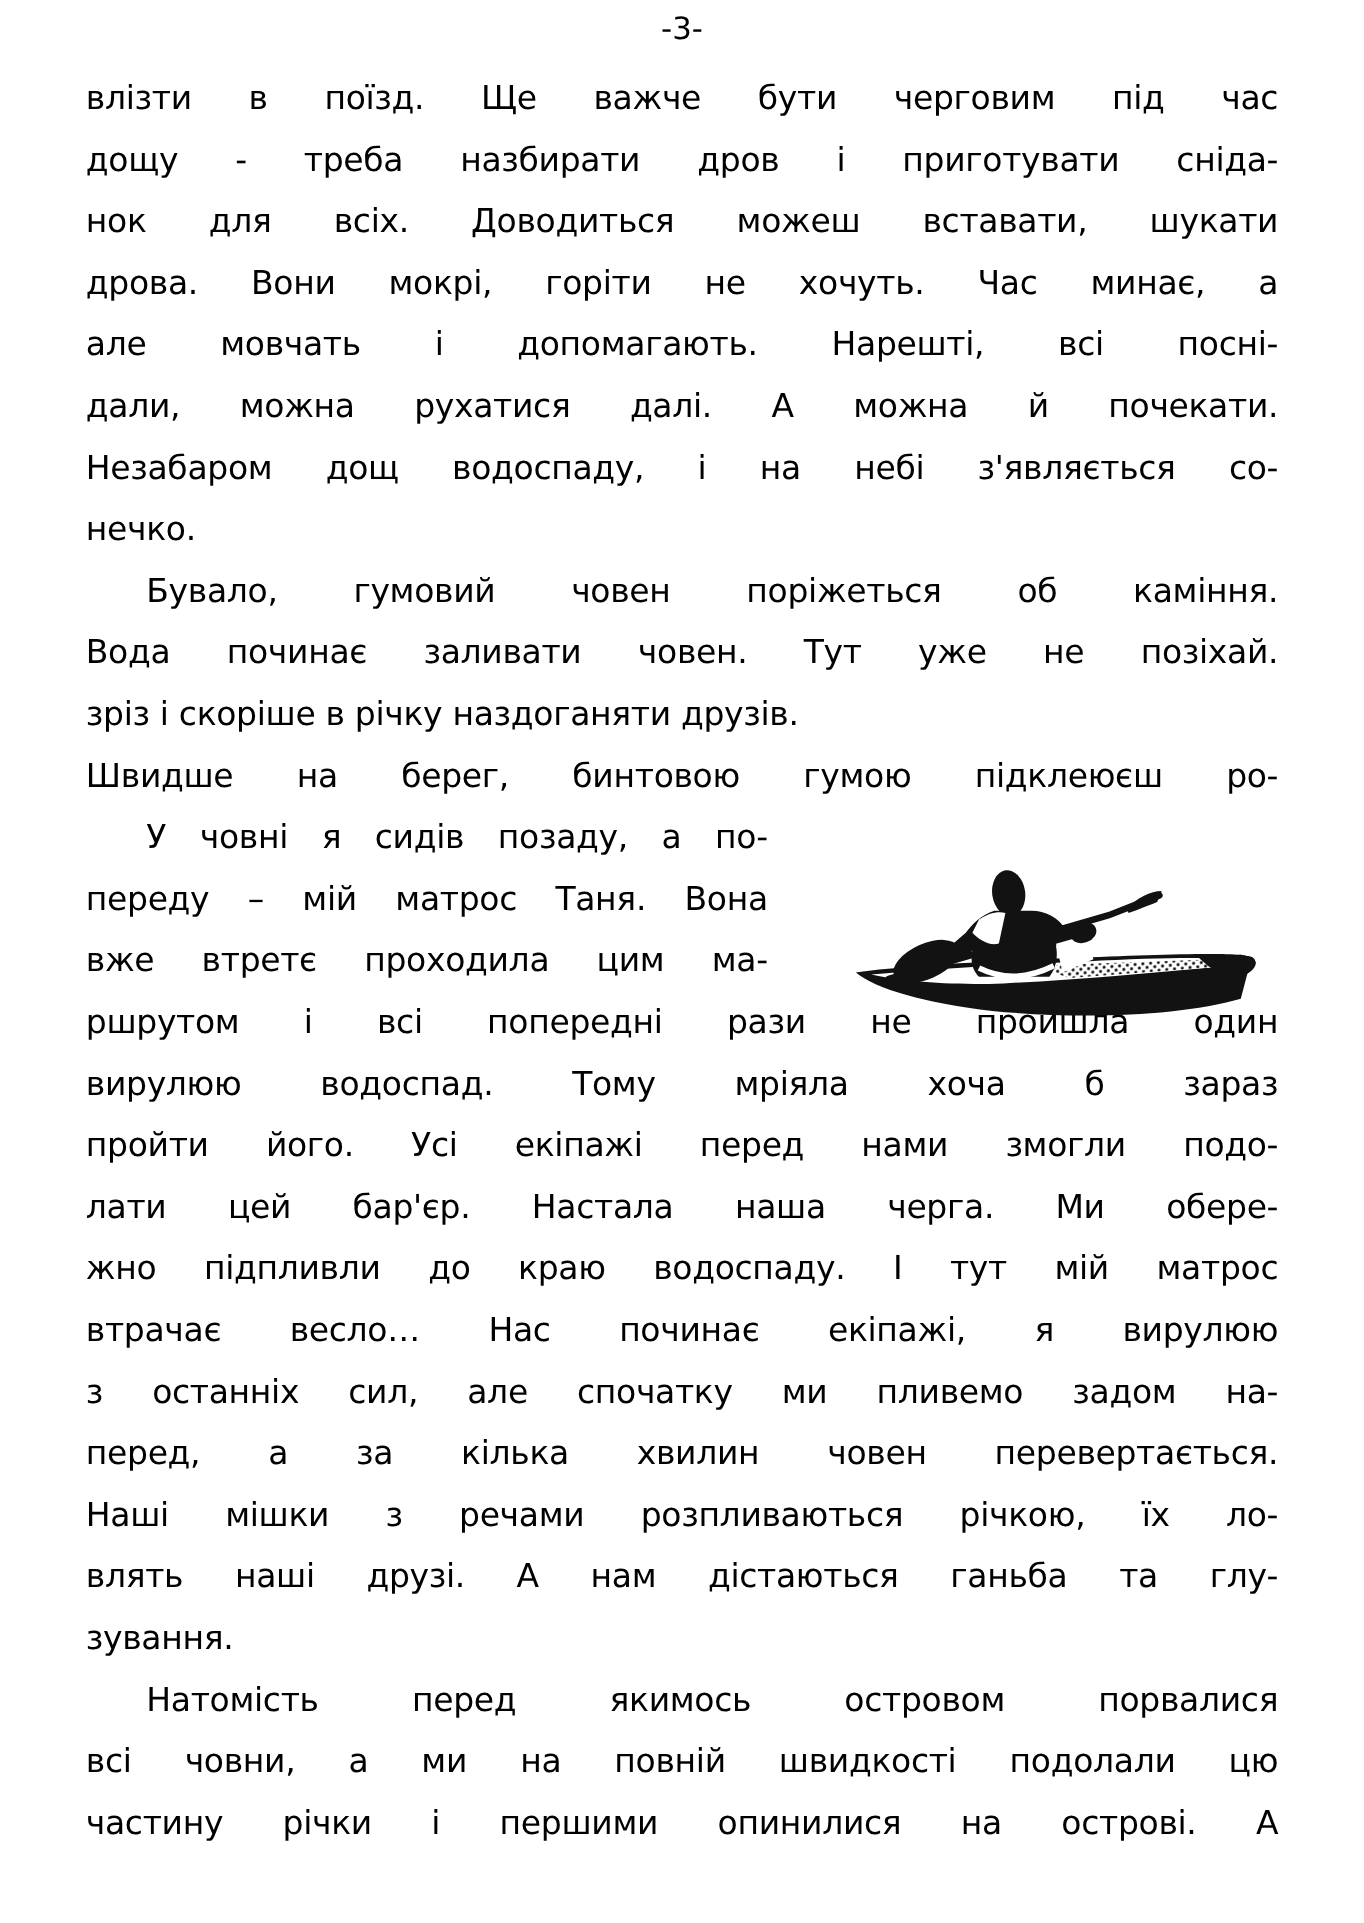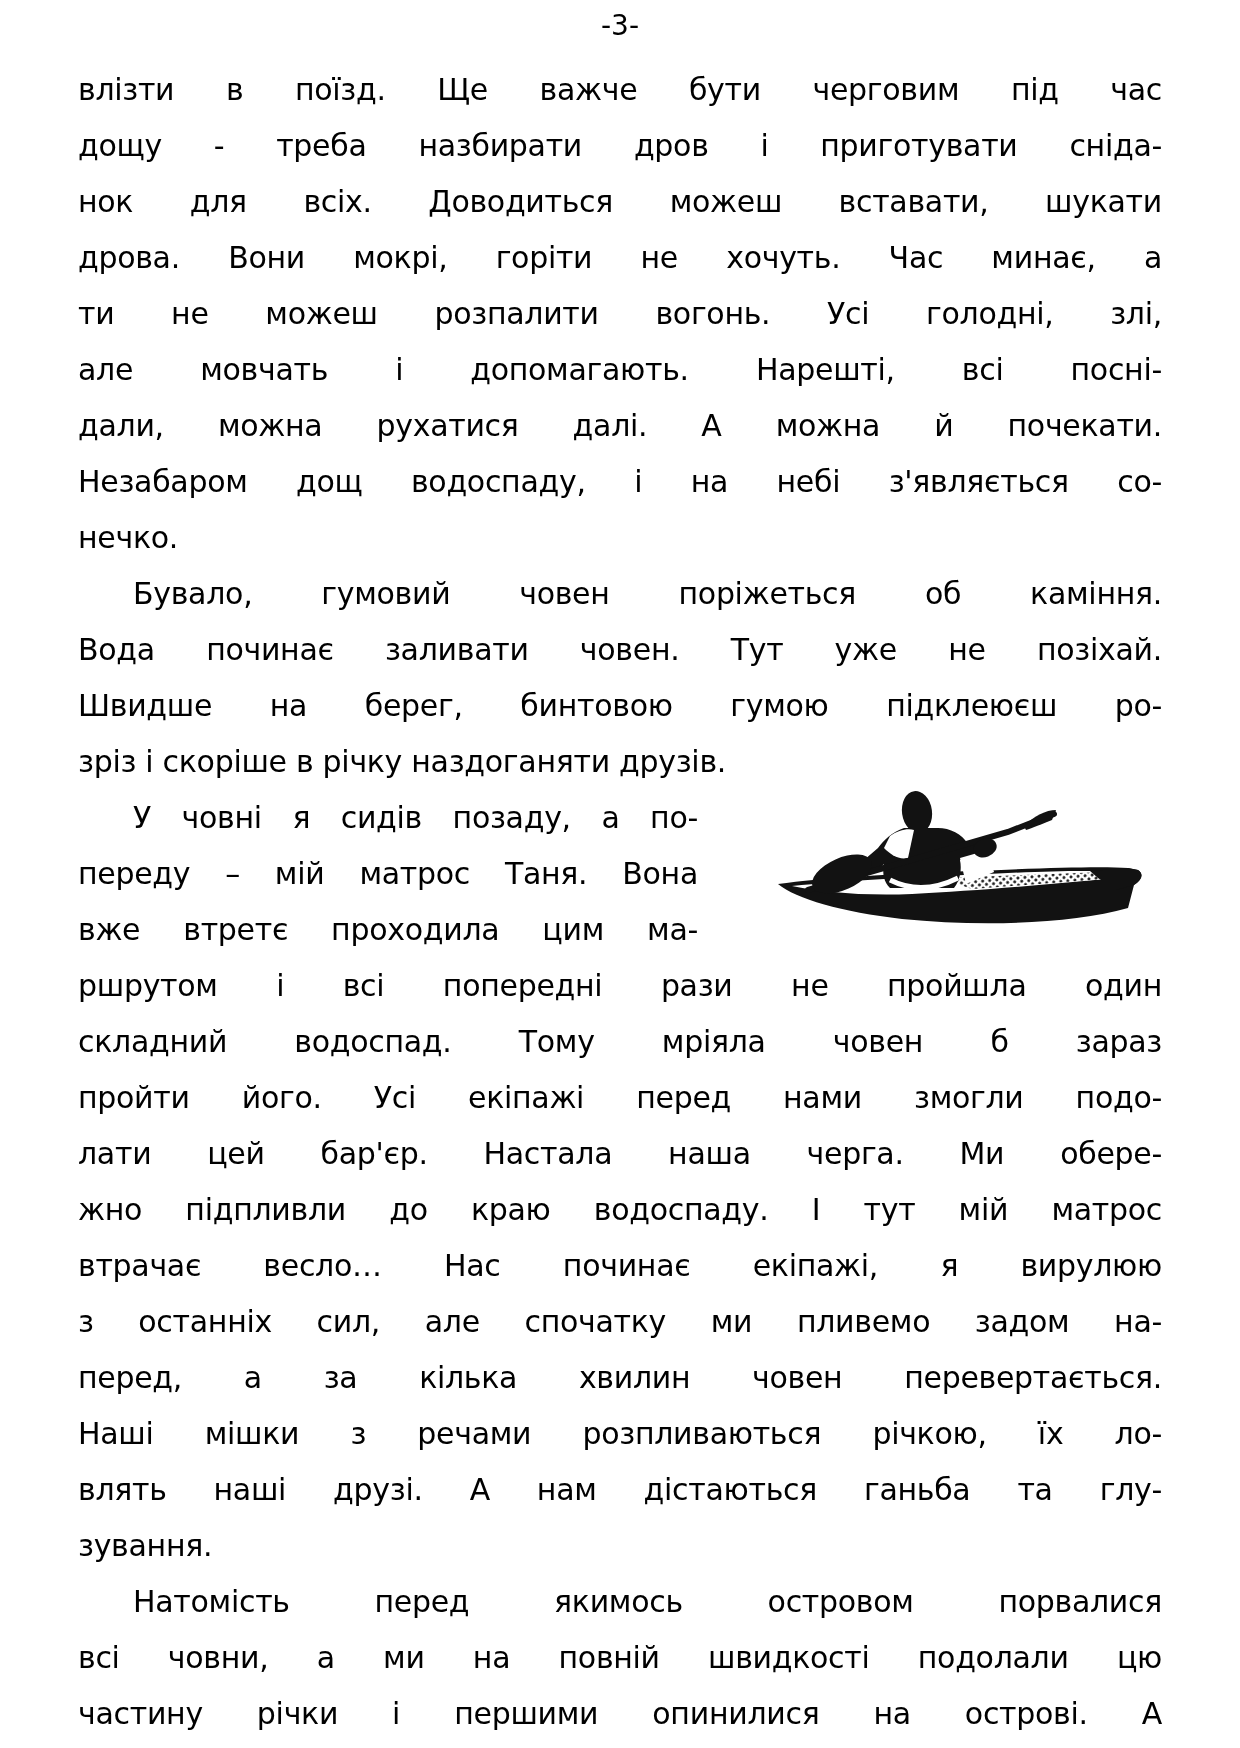--- a/index.html
+++ b/index.html
@@ -58,38 +58,37 @@
 
 <div class="page" style="background: rgb(255, 255, 255); color: rgb(0, 0, 0);">
   <div class="page-number">-3-</div>
 
   <div class="doc-body">
       <div class="paragraph">
         <div class="line j">влізти в поїзд. Ще важче бути черговим під час</div>
         <div class="line j">дощу - треба назбирати дров і приготувати сніда-</div>
         <div class="line j">нок для всіх. Доводиться можеш вставати, шукати</div>
         <div class="line j">дрова. Вони мокрі, горіти не хочуть. Час минає, а</div>
-        <div class="line j">ти не можеш розпалити вогонь. Усі голодні, злі,</div>
         <div class="line j">але мовчать і допомагають. Нарешті, всі посні-</div>
         <div class="line j">дали, можна рухатися далі. А можна й почекати.</div>
         <div class="line j">Незабаром дощ водоспаду, і на небі з'являється со-</div>
         <div class="line">нечко.</div>
       </div>
       <div class="paragraph">
         <div class="line j ind">Бувало, гумовий човен поріжеться об каміння.</div>
         <div class="line j">Вода починає заливати човен. Тут уже не позіхай.</div>
+        <div class="line">зріз і скоріше в річку наздоганяти друзів.</div>
         <div class="line j">Швидше на берег, бинтовою гумою підклеюєш ро-</div>
-        <div class="line">зріз і скоріше в річку наздоганяти друзів.</div>
       </div>
       <div class="paragraph">
         <div class="line j ind nar">У човні я сидів позаду, а по-</div>
         <div class="line j nar">переду – мій матрос Таня. Вона</div>
         <div class="line j nar">вже втретє проходила цим ма-</div>
         <div class="line j">ршрутом і всі попередні рази не пройшла один</div>
-        <div class="line j">складний водоспад. Тому мріяла човен б зараз</div>
+        <div class="line j">вирулюю водоспад. Тому мріяла хоча б зараз</div>
         <div class="line j">пройти його. Усі екіпажі перед нами змогли подо-</div>
         <div class="line j">лати цей бар'єр. Настала наша черга. Ми обере-</div>
         <div class="line j">жно підпливли до краю водоспаду. І тут мій матрос</div>
         <div class="line j">втрачає весло… Нас починає екіпажі, я вирулюю</div>
         <div class="line j">з останніх сил, але спочатку ми пливемо задом на-</div>
         <div class="line j">перед, а за кілька хвилин човен перевертається.</div>
         <div class="line j">Наші мішки з речами розпливаються річкою, їх ло-</div>
         <div class="line j">влять наші друзі. А нам дістаються ганьба та глу-</div>
         <div class="line">зування.</div>
       </div>

